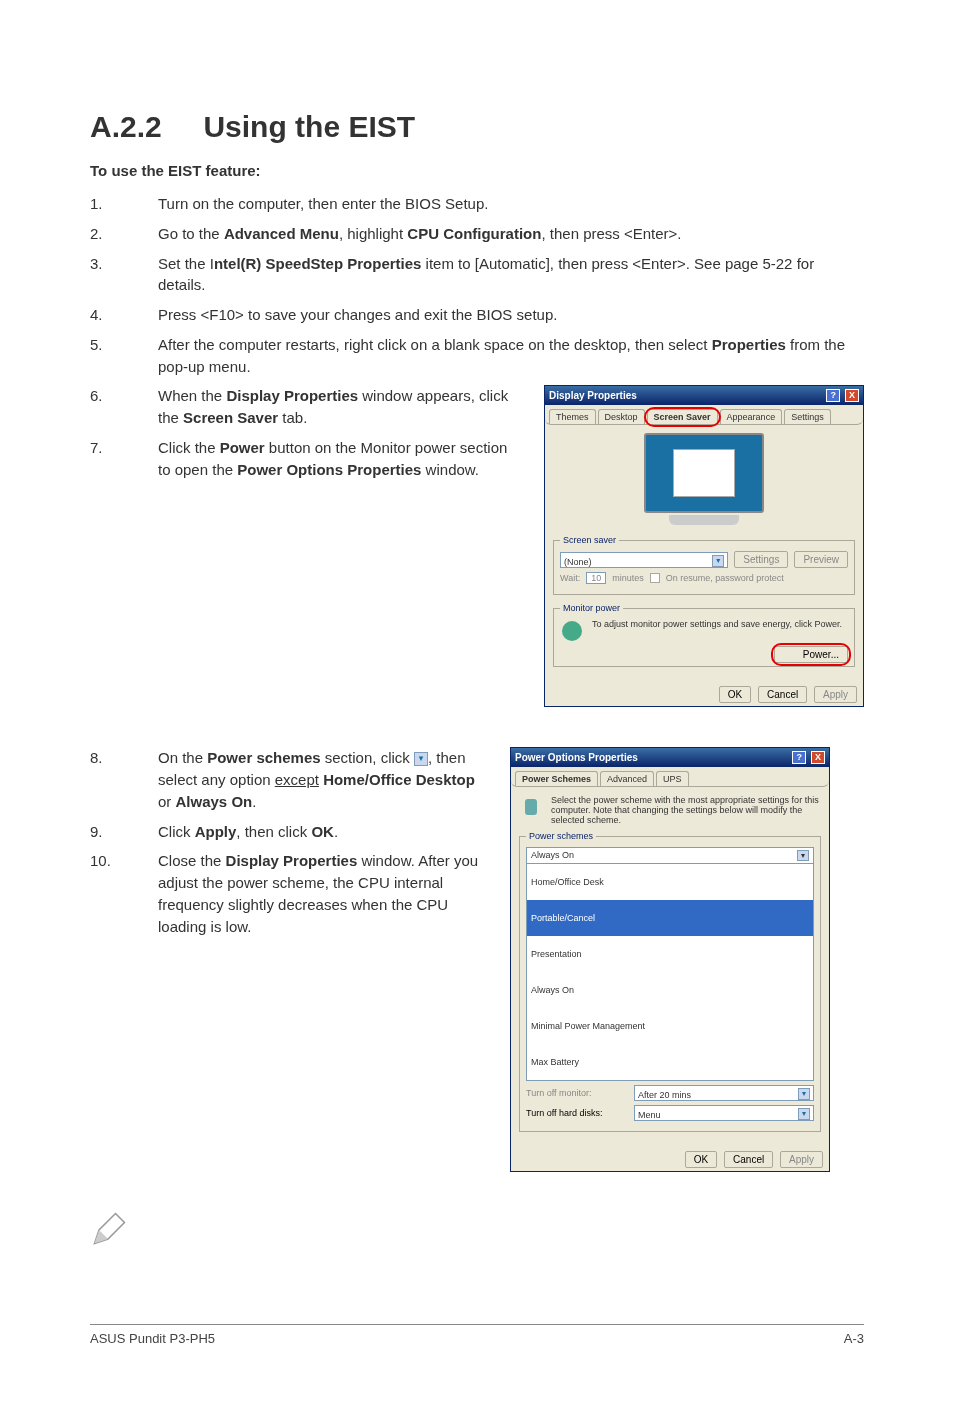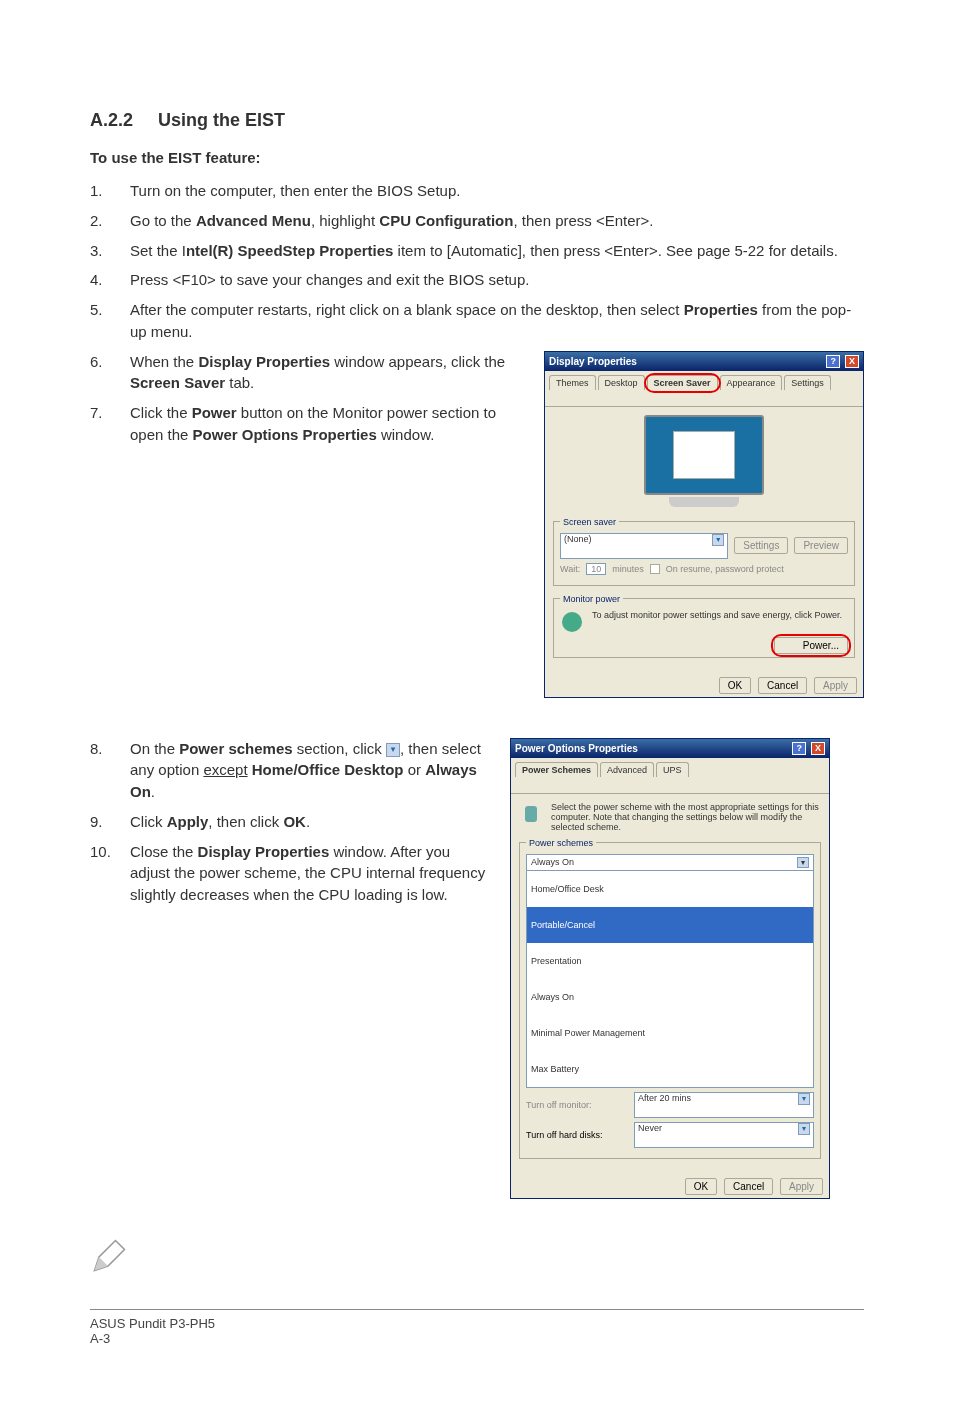--- a/index.html
+++ b/index.html
@@ -1,49 +1,49 @@
 <!DOCTYPE html>
 <html><head>
 <meta charset="utf-8">
 <style>
   * { box-sizing: border-box; margin: 0; padding: 0; }
   html, body { width: 954px; height: 1406px; background: #fff; font-family: Arial, Helvetica, sans-serif; color: #333; }
   .page { padding: 110px 90px 40px 90px; position: relative; height: 100%; }
-  h2 { font-size: 18px; font-weight: bold; margin-bottom: 18px; }
+  h2 { font-size: 30px; font-weight: bold; margin-bottom: 18px; }
   .intro { font-size: 15px; margin-bottom: 14px; font-weight: bold; }
   ol.main { list-style: none; padding: 0; margin: 0; }
   ol.main > li { display: flex; font-size: 15px; line-height: 1.45; margin-bottom: 8px; }
   ol.main > li .num { width: 40px; flex-shrink: 0; }
-  ol.main > li .txt { flex: 1; }
+  ol.main > li .txt { flex: 1; margin-left: 28px; }
   .u { text-decoration: underline; }
   .two-col { display: flex; gap: 20px; }
   .left-steps { flex: 1; }
   .screenshot { width: 320px; flex-shrink: 0; }
   .block2 { margin-top: 40px; }
   .block2 .left-steps { max-width: 400px; }
 
   
   .win { border: 1px solid #0a246a; background: #ece9d8; font-size: 10px; width: 320px; }
   .titlebar { background: linear-gradient(#3a6ea5,#0a246a); color:#fff; display:flex; align-items:center; justify-content:space-between; padding:3px 4px; font-weight:bold; }
   .titlebar .btns span { display:inline-block; width:14px; height:13px; background:#d04a2b; border:1px solid #fff; text-align:center; line-height:11px; font-size:9px; margin-left:2px;}
   .titlebar .btns span.help { background:#4a70d0;}
-  .tabs { display:flex; gap:0; padding:4px 4px 16px 4px; border-bottom:1px solid #aca899;}
+  .tabs { display:flex; gap:0; padding:4px 4px 0 4px; border-bottom:1px solid #aca899;border-radius:6px;}
   .tab { background:#ece9d8; border:1px solid #aca899; border-bottom:none; padding:2px 6px; border-radius:3px 3px 0 0; margin-right:2px; font-size:9px; color:#333;}
   .tab.active { font-weight:bold; }
   .tab.circled { position: relative; }
   .tab.circled::after { content:""; position:absolute; left:-4px; right:-4px; top:-3px; bottom:-3px; border:2px solid #e60000; border-radius:10px; pointer-events:none;}
   .winbody { padding:8px; }
   .monitor-preview { text-align:center; margin-bottom:8px;}
   .monitor-box { display:inline-block; width:120px; height:80px; background:#1a6fa3; border:2px solid #888; border-radius:3px; position:relative;}
   .monitor-box::after{content:"";position:absolute;top:50%;left:50%;transform:translate(-50%,-50%);width:60px;height:46px;background:#fff;border:1px solid #aaa;}
   .monitor-stand{display:inline-block;width:70px;height:10px;background:#ccc;border-radius:0 0 6px 6px;}
   fieldset { border:1px solid #aca899; margin-bottom:8px; padding:6px; }
   legend { font-size:9px; color:#0a246a; padding:0 3px;}
   .row { display:flex; align-items:center; gap:6px; margin-bottom:4px;}
-  .select { flex:1; height:26px; border:1px solid #7f9db9; background:#fff; display:flex; align-items:flex-start; padding:0 3px; font-size:9px;}
+  .select { flex:1; height:16px; border:1px solid #7f9db9; background:#fff; display:flex; align-items:flex-end; padding:0 3px; font-size:9px;}
   .select .vbtn { margin-left:auto; width:12px; height:12px; background:#c9d8ef; border:1px solid #7f9db9; text-align:center; line-height:10px; font-size:8px; color:#1a6fa3;}
   .btn { border:1px solid #aca899; background:#ece9d8; padding:2px 8px; font-size:10px; border-radius:2px; color:#888;}
   .btn.active { color:#000;}
   .btn.circled-red { position:relative;padding-left:28px; }
   .btn.circled-red::after { content:""; position:absolute; left:-4px; right:-4px; top:-4px; bottom:-4px; border:2px solid #e60000; border-radius:10px; pointer-events:none;}
   .small { font-size:9px; color:#888;}
   .dlgbtns{ text-align:right; padding:6px; }
   .dlgbtns .btn{ margin-left:4px; color:#000;}
   .dlgbtns .btn.disabled{color:#888;}
 
@@ -56,21 +56,21 @@
   .mrow .label{ width:100px; color:#888;}
   .mrow .select{ flex:1;}
 
   
   .dd { display:inline-block; width:14px; height:14px; background:#c9d8ef; border:1px solid #7f9db9; vertical-align:middle; text-align:center; line-height:11px; font-size:9px; color:#1a6fa3;}
 
   .note-row{ display:flex; align-items:flex-start; gap:20px; margin-top:40px; font-size:14px;}
   .note-icon{ width:36px; height:36px; flex-shrink:0; }
   .note-icon svg{ width:100%; height:100%;}
 
-  .footer{ position:absolute; bottom:60px; left:90px; right:90px; border-top:1px solid #888; padding-top:6px; font-size:13px; display:flex; justify-content:space-between; color:#444;flex-direction:column;}
+  .footer{ position:absolute; bottom:60px; left:90px; right:90px; border-top:1px solid #888; padding-top:6px; font-size:13px; display:flex; justify-content:space-between; color:#444;}
 
   .icon-row { display:flex; align-items:flex-start; gap:8px; font-size:9px; margin-bottom:6px;}
   .plugicon { width:24px; height:24px; flex-shrink:0;}
 </style>
 </head>
 <body>
 
 <div class="page">
   <h2>
     <span>A.2.2</span>&nbsp;&nbsp;&nbsp;&nbsp;
@@ -251,21 +251,21 @@
             <div class="mrow">
               <span class="label">Turn off monitor:</span>
               <div class="select">
                 <span>After 20 mins</span>
                 <span class="vbtn">▾</span>
               </div>
             </div>
             <div class="mrow">
               <span class="label" style="color:#000;">Turn off hard disks:</span>
               <div class="select">
-                <span>Never</span>
+                <span>Menu</span>
                 <span class="vbtn">▾</span>
               </div>
             </div>
           </fieldset>
         </div>
         <div class="dlgbtns">
           <span class="btn">OK</span>
           <span class="btn">Cancel</span>
           <span class="btn disabled">Apply</span>
         </div>

